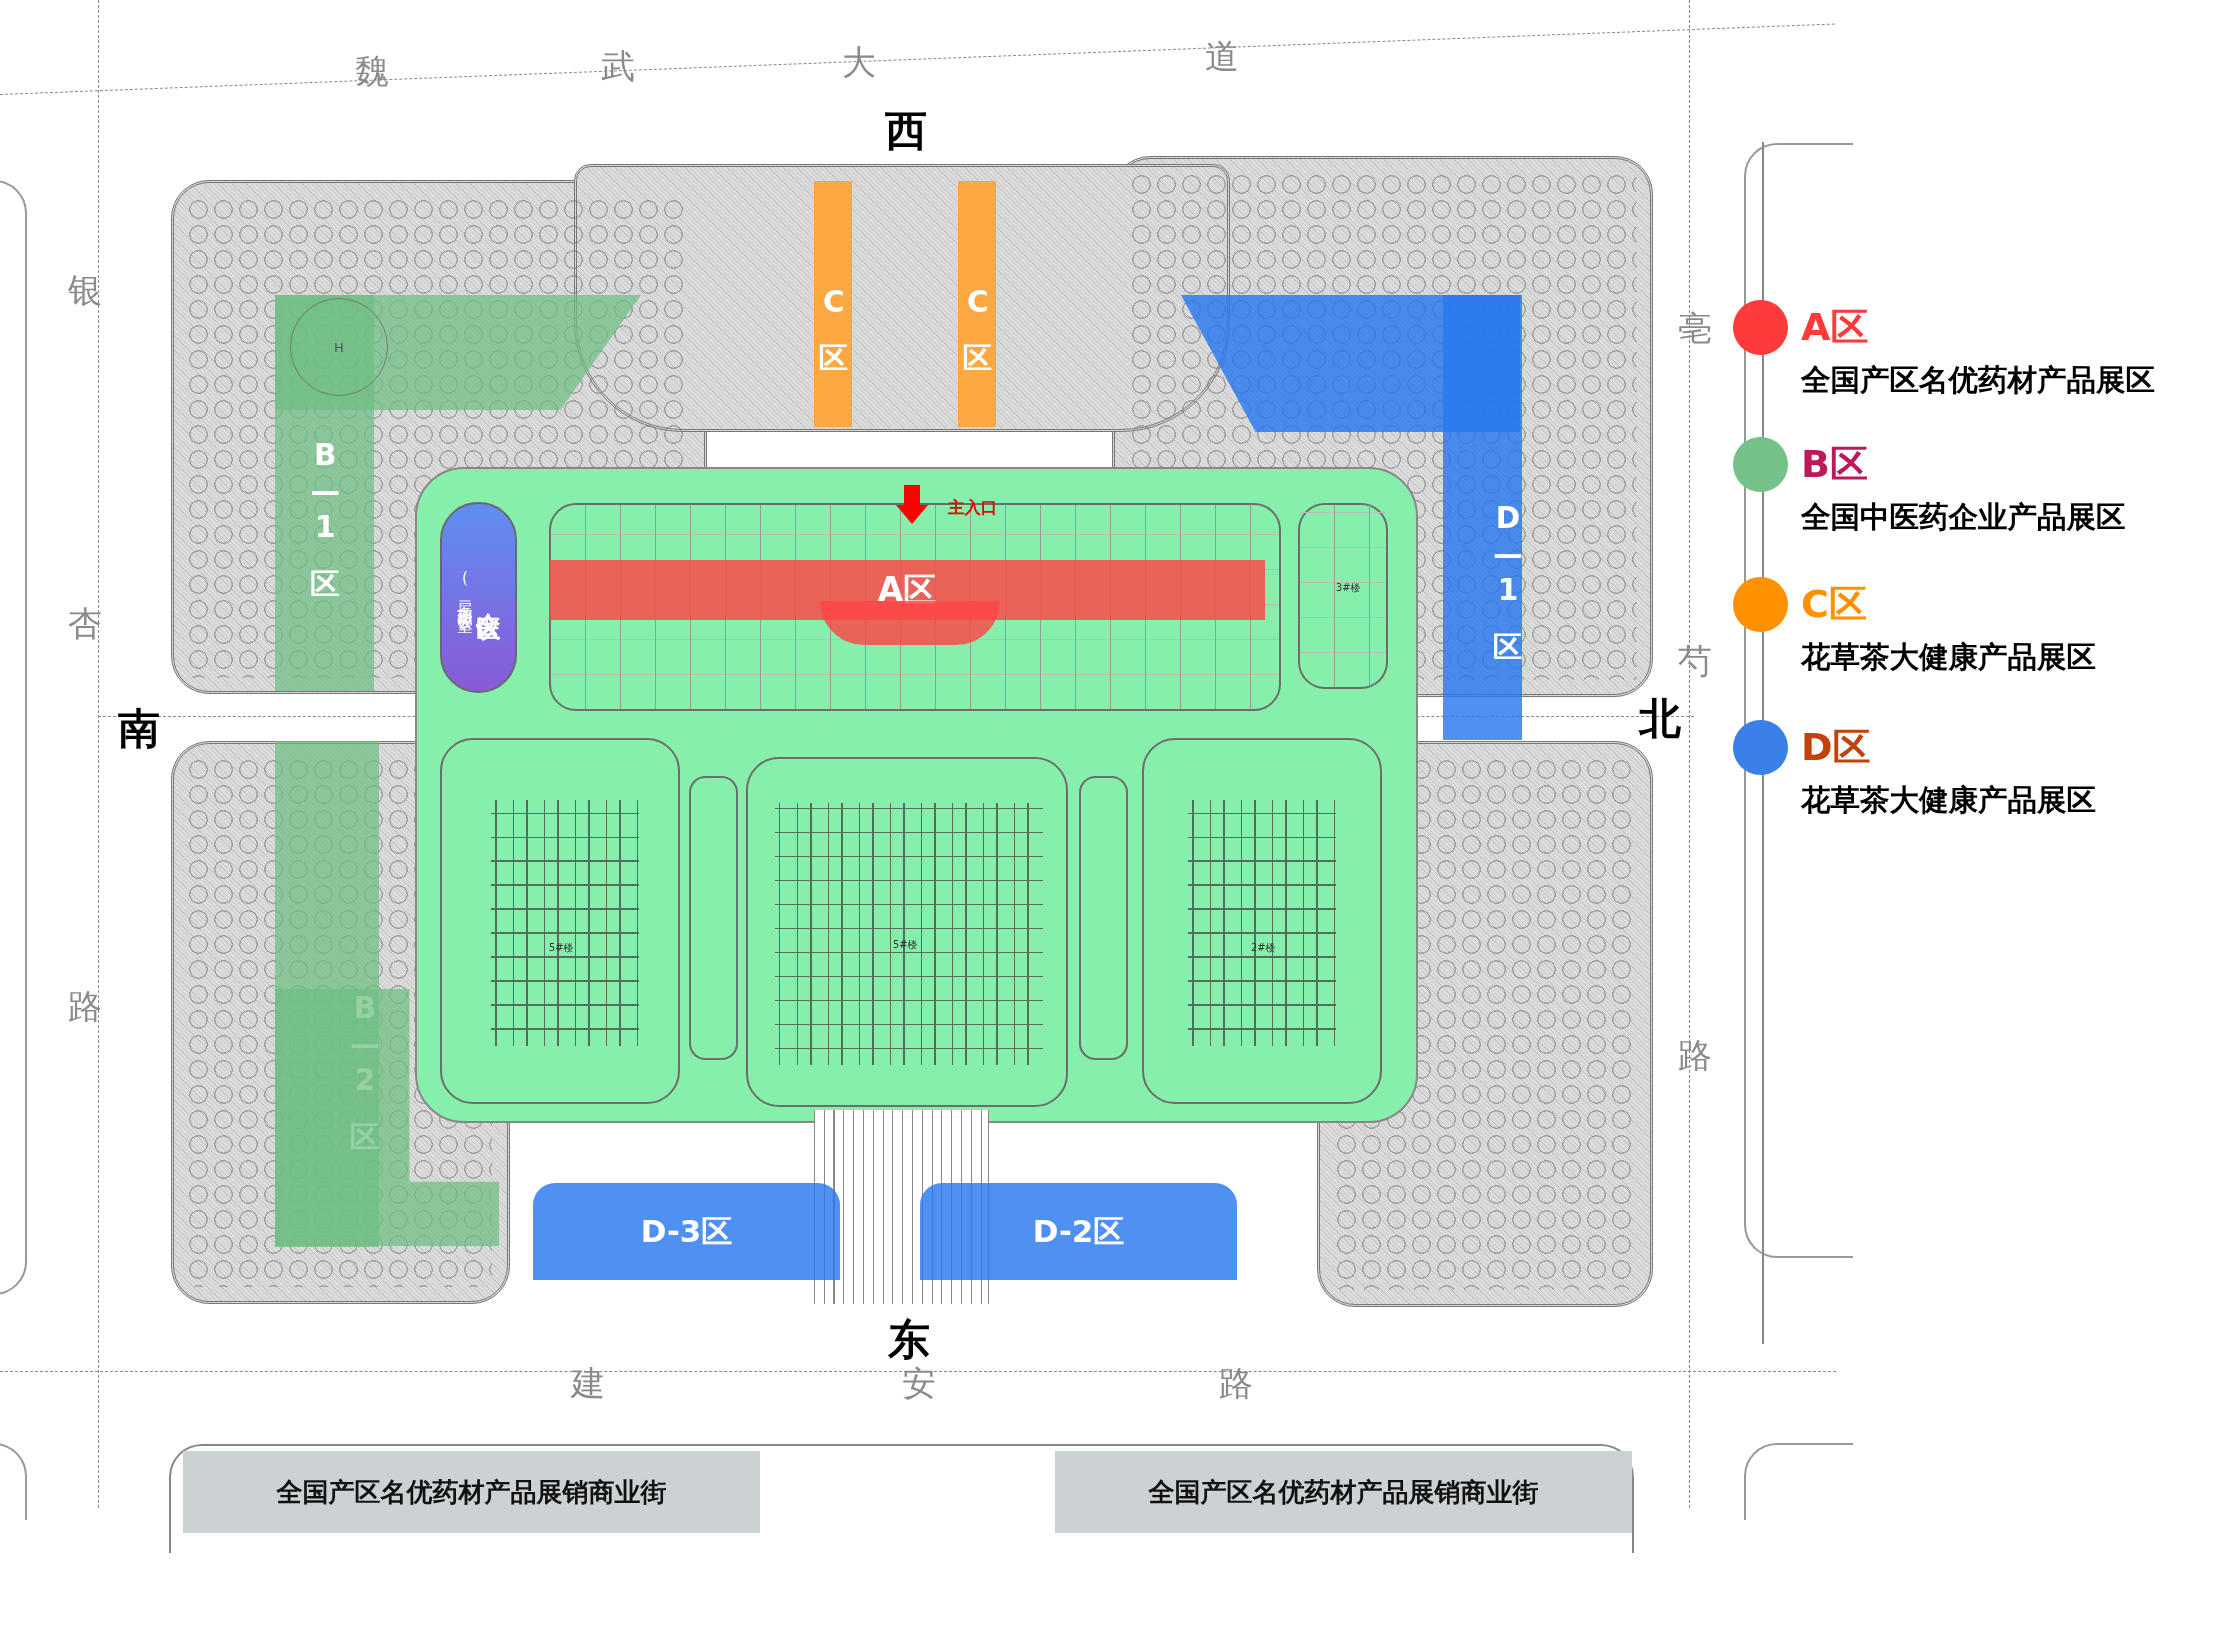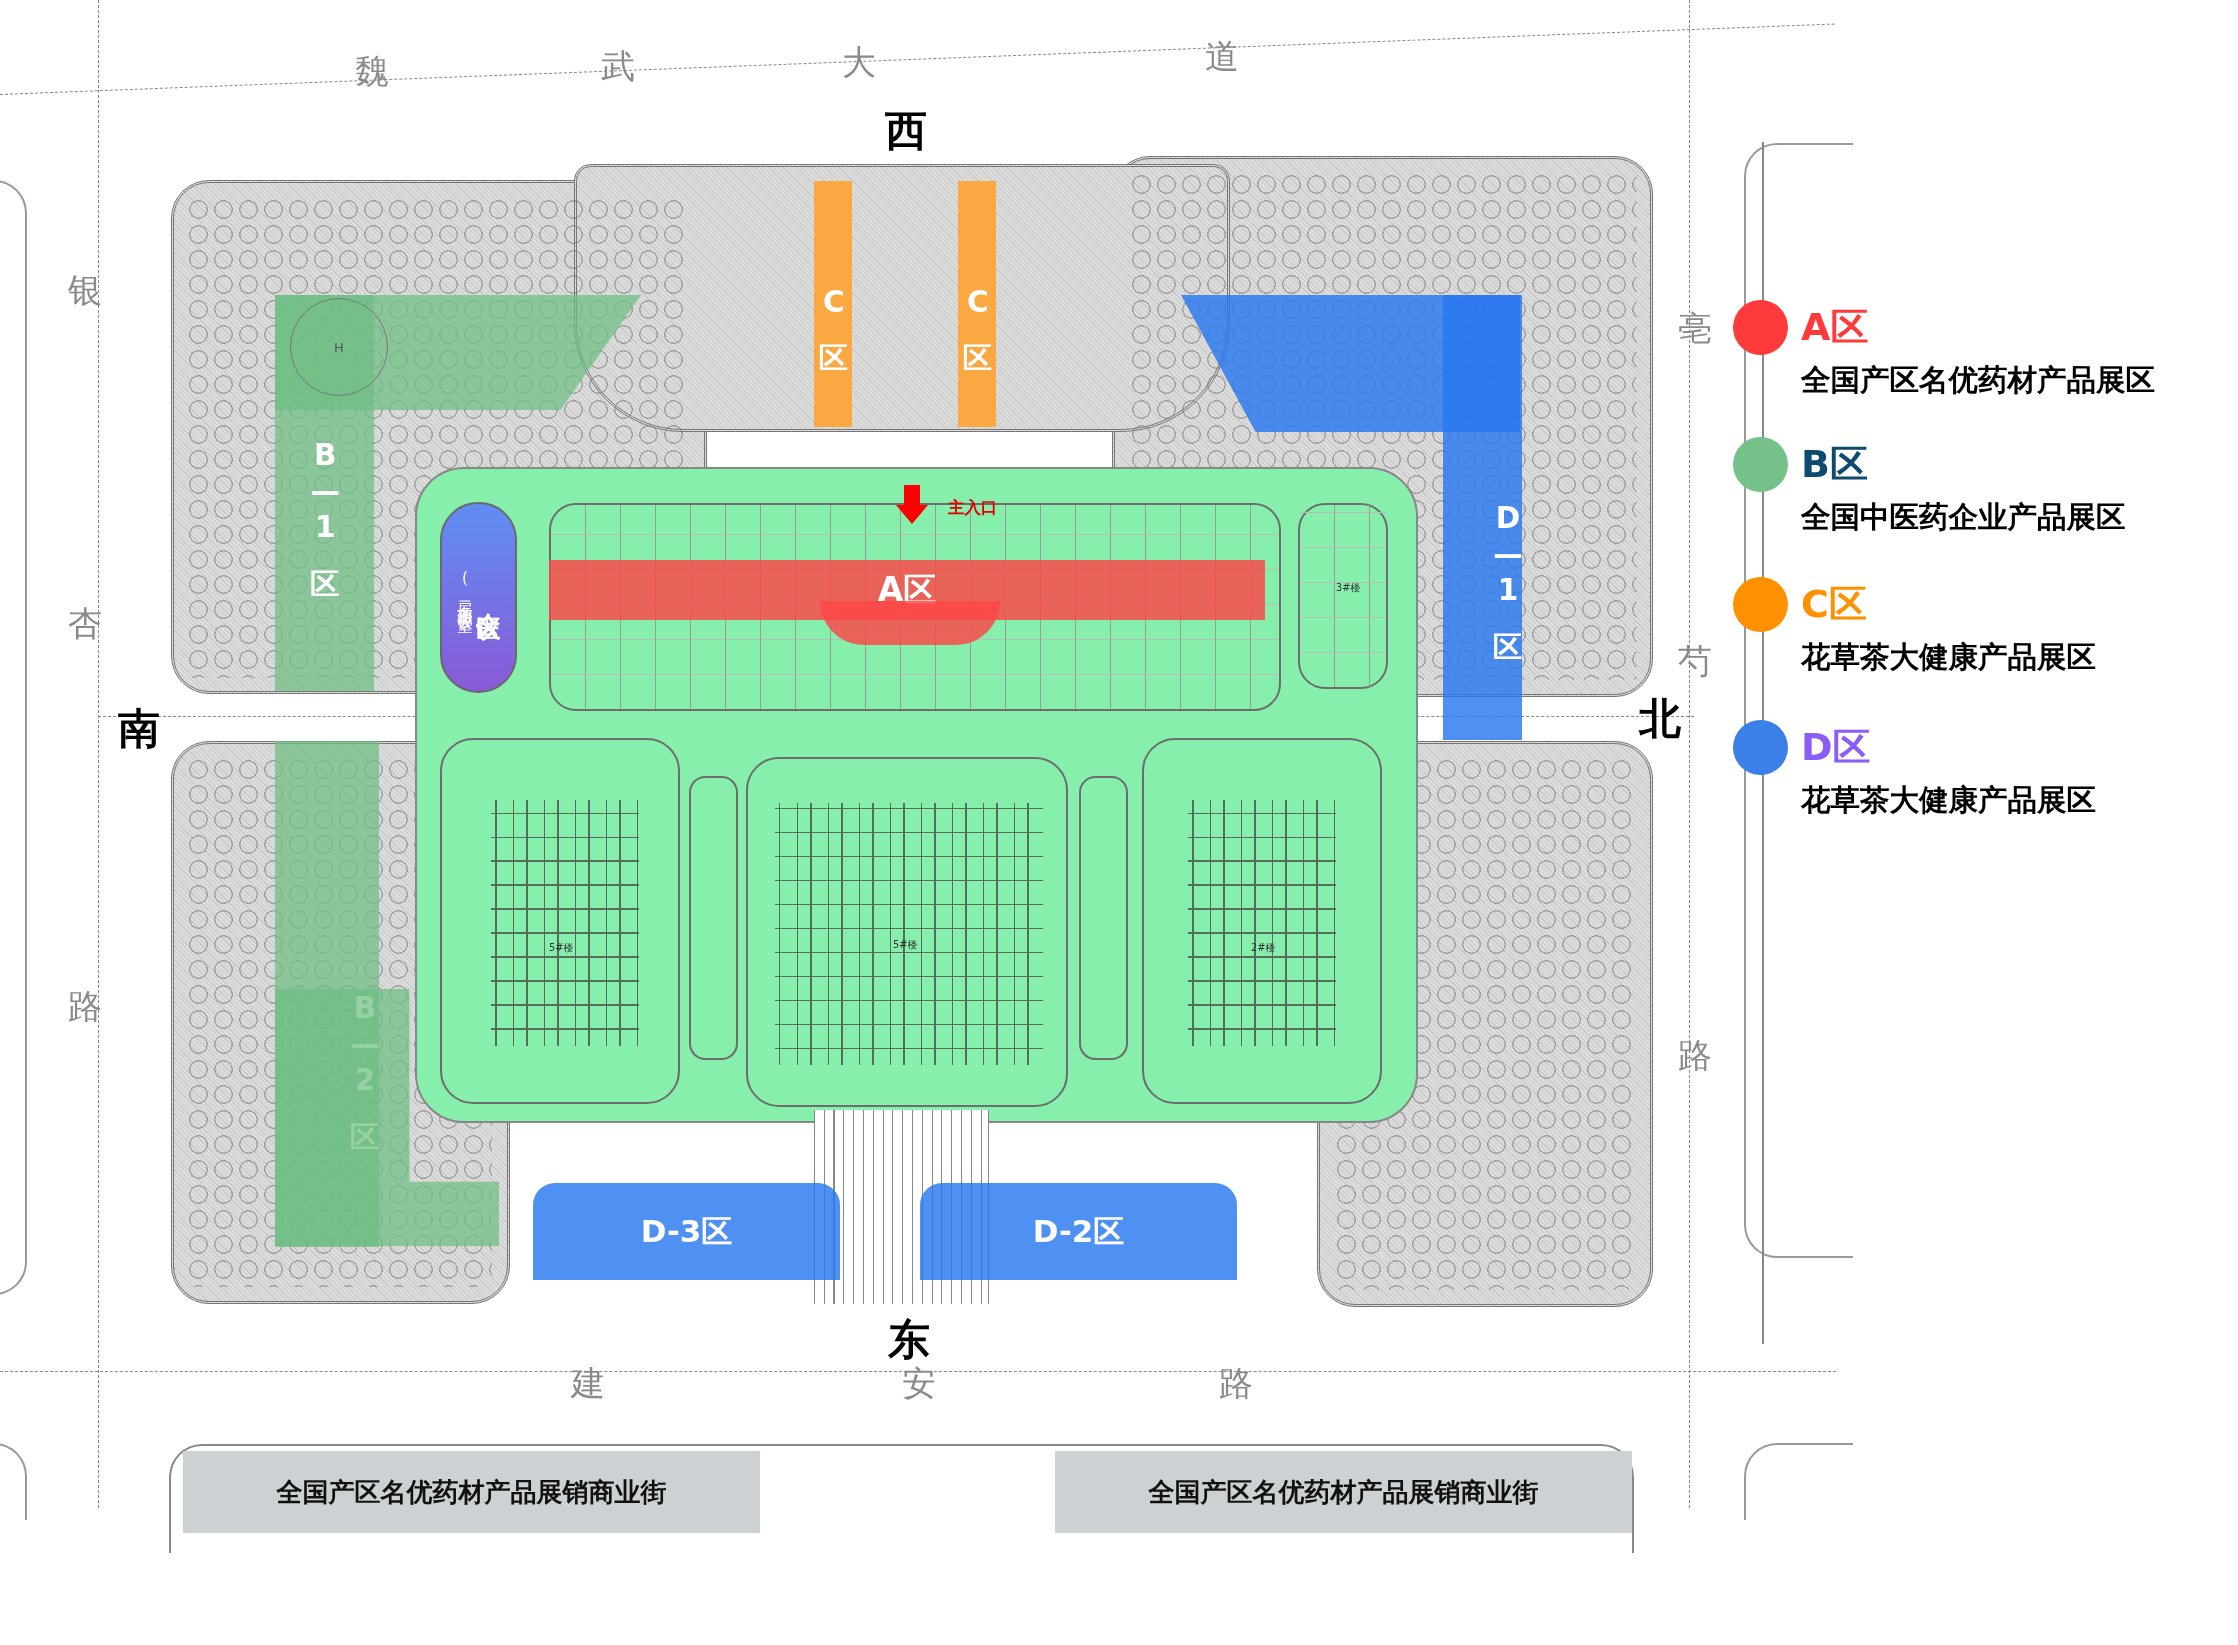--- a/index.html
+++ b/index.html
@@ -178,31 +178,31 @@
 
 <div class="legend-line"></div>
 
 <div class="legend-item" style="top:300px;">
   <div class="legend-dot" style="background:#ff3a3a;"></div>
   <span class="legend-title" style="color:#ff3a3a;">A区</span>
   <span class="legend-desc">全国产区名优药材产品展区</span>
 </div>
 <div class="legend-item" style="top:437px;">
   <div class="legend-dot" style="background:#74c28a;"></div>
-  <span class="legend-title" style="color:#0c4a6e;">B区</span>
+  <span class="legend-title" style="color:#be185d;">B区</span>
   <span class="legend-desc">全国中医药企业产品展区</span>
 </div>
 <div class="legend-item" style="top:577px;">
   <div class="legend-dot" style="background:#ff9100;"></div>
   <span class="legend-title" style="color:#ff9100;">C区</span>
   <span class="legend-desc">花草茶大健康产品展区</span>
 </div>
 <div class="legend-item" style="top:720px;">
   <div class="legend-dot" style="background:#3a80e8;"></div>
-  <span class="legend-title" style="color:#8b5cf6;">D区</span>
+  <span class="legend-title" style="color:#c2410c;">D区</span>
   <span class="legend-desc">花草茶大健康产品展区</span>
 </div>
 
 <div class="abs" style="left:169px; top:1444px; width:1465px; height:109px; border:2.2px solid #888; border-bottom:none; border-radius:33px 33px 0 0;"></div>
 <div class="banner" style="left:183px; top:1451px; width:577px; height:82px;">
   <span>全国产区名优药材产品展销商业街</span>
 </div>
 <div class="banner" style="left:1055px; top:1451px; width:577px; height:82px;">
   <span>全国产区名优药材产品展销商业街</span>
 </div>

